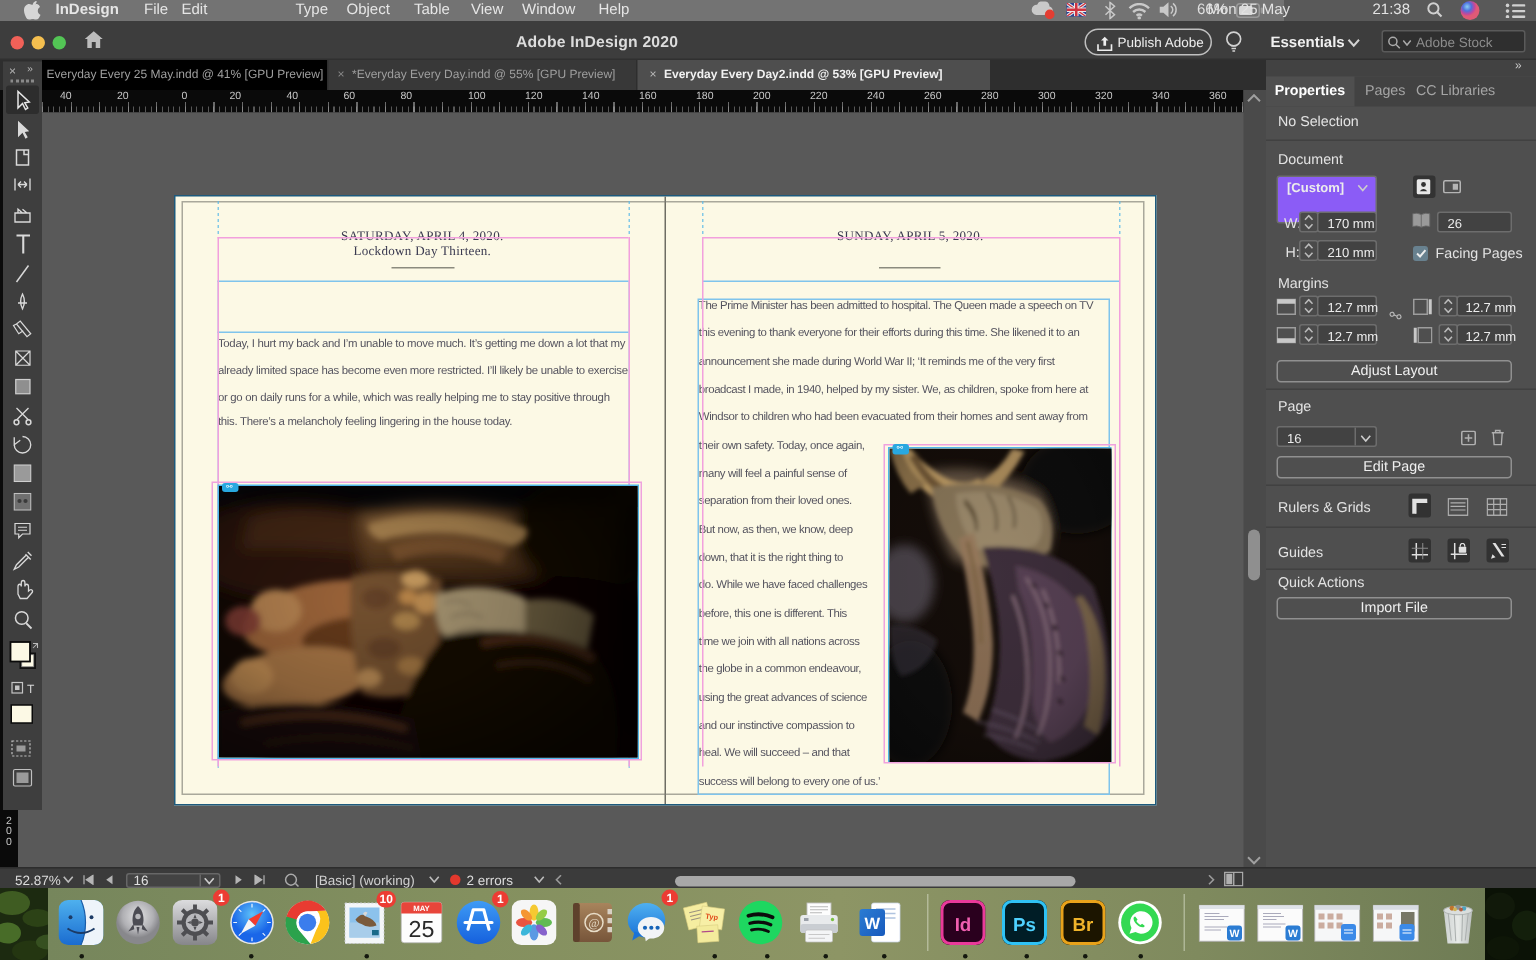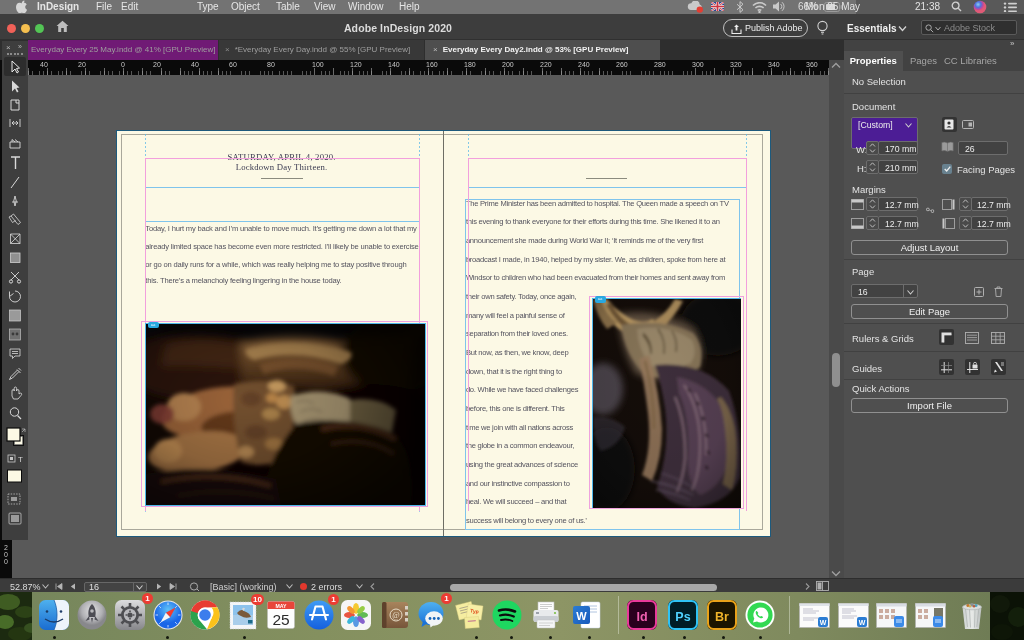--- a/index.html
+++ b/index.html
@@ -184,21 +184,21 @@
       <circle cx="3.6" cy="3.6" r="2.7" stroke="#aaa" stroke-width="1" fill="none"></circle>
       <path d="M5.7 5.7 L8.2 8.2" stroke="#aaa" stroke-width="1"></path>
     </svg>
   <svg style="position:absolute;left:13px;top:5px;" width="6" height="5" viewBox="0 0 6 5">
       <path d="M0.5 1 L3 4 L5.5 1" stroke="#aaa" stroke-width="1" fill="none"></path>
     </svg>
   <span style="position:absolute;left:22px;top:2px;color:#8c8c8c;font-size:9px;">Adobe Stock</span>
 </div>
 
 <div id="tabbar" class="abs">
-  <div class="dtab" style="left:28px;width:190px;background:#701a75;"><span style="margin-left:3px;">Everyday Every 25 May.indd @ 41% [GPU Preview]</span></div>
+  <div class="dtab" style="left:28px;width:190px;background:#000000;"><span style="margin-left:3px;">Everyday Every 25 May.indd @ 41% [GPU Preview]</span></div>
   <div class="dtab" style="left:219px;width:205px;background:#383838;"><span style="margin-left:6px;color:#8a8a8a;">×</span><span style="margin-left:5px;">*Everyday Every Day.indd @ 55% [GPU Preview]</span></div>
   <div class="dtab" style="left:425px;width:235px;background:#4e4e4e;color:#f2f2f2;font-weight:bold;"><span style="margin-left:8px;color:#bbb;font-weight:normal;">×</span><span style="margin-left:5px;">Everyday Every Day2.indd @ 53% [GPU Preview]</span></div>
 </div>
 
 <div id="hruler" class="abs">
   <div style="position:absolute;left:0;top:11px;width:801px;height:4px;background:repeating-linear-gradient(90deg,rgba(150,150,150,0.55) 0px,rgba(150,150,150,0.55) 0.7px,transparent 0.7px,transparent 3.81px);"></div>
     <div style="position:absolute;left:0;top:8px;width:801px;height:7px;background:repeating-linear-gradient(90deg,rgba(170,170,170,0.6) 0px,rgba(170,170,170,0.6) 0.8px,transparent 0.8px,transparent 19.05px);"></div>
   <span class="rnum" style="left:12px;">40</span>
     <span class="rnum" style="left:50px;">20</span>
     <span class="rnum" style="left:93px;">0</span>
@@ -247,20 +247,21 @@
     <div class="cyd" style="left:455.5px;top:59px;width:1px;height:24.3px;background:repeating-linear-gradient(180deg,rgba(90,185,232,0.75) 0 2px,transparent 2px 4px);"></div>
   <div class="cyd" style="left:734.2px;top:59px;width:1px;height:24.3px;background:repeating-linear-gradient(180deg,rgba(90,185,232,0.75) 0 2px,transparent 2px 4px);"></div>
   <div class="cy" style="left:455.5px;top:112px;width:278.7px;height:1px;"></div>
 
   <div class="abs" style="left:452.8px;top:123.8px;width:275.5px;height:330.8px;border:1px solid #7fc4ec;"></div>
 
   <div class="abs hdr" style="left:132.5px;top:77.1px;width:274.1px;">SATURDAY, APRIL 4, 2020.</div>
   <div class="abs hdr" style="left:132.5px;top:86.9px;width:274.1px;">Lockdown Day Thirteen.</div>
   <div class="abs" style="left:249px;top:103.4px;width:41.6px;height:0.9px;background:#8b8b7e;"></div>
 
+  <div class="abs hdr" style="left:455.5px;top:77.1px;width:278.7px;">SUNDAY, APRIL 5, 2020.</div>
   <div class="abs" style="left:574.4px;top:103.4px;width:40.3px;height:0.9px;background:#8b8b7e;"></div>
 
   <div class="abs bt" style="left:133.3px;top:149.3px;">Today, I hurt my back and I’m unable to move much. It’s getting me down a lot that my</div>
   <div class="abs bt" style="left:133.3px;top:166.9px;">already limited space has become even more restricted. I’ll likely be unable to exercise</div>
   <div class="abs bt" style="left:133.3px;top:184.5px;">or go on daily runs for a while, which was really helping me to stay positive through</div>
   <div class="abs bt" style="left:133.3px;top:201.2px;">this. There’s a melancholy feeling lingering in the house today.</div>
 
   <div class="abs bt btr" style="left:453.9px;top:123.7px;">The Prime Minister has been admitted to hospital. The Queen made a speech on TV</div>
   <div class="abs bt btr" style="left:453.9px;top:142.4px;">this evening to thank everyone for their efforts during this time. She likened it to an</div>
   <div class="abs bt btr" style="left:453.9px;top:161px;">announcement she made during World War II; ‘It reminds me of the very first</div>
@@ -471,21 +472,21 @@
   <div style="position:absolute;left:0;top:0;width:180px;height:10.5px;background:#424242;"></div>
   <div style="position:absolute;left:166px;top:-1px;color:#c9c9c9;font-size:8px;">»</div>
   <div style="position:absolute;left:0;top:10.5px;width:180px;height:20px;background:#424242;"></div>
   <div style="position:absolute;left:0;top:10.5px;width:58.5px;height:20px;background:#4f4f4f;color:#fff;font-size:9.5px;font-weight:bold;text-align:center;line-height:20px;">Properties</div>
   <div style="position:absolute;left:66px;top:10.5px;color:#a5a5a5;font-size:9.5px;line-height:20px;">Pages</div>
   <div style="position:absolute;left:100px;top:10.5px;color:#a5a5a5;font-size:9.5px;line-height:20px;">CC Libraries</div>
   <div class="plabel" style="left:8px;top:36px;">No Selection</div>
   <div class="sep" style="top:52.5px;"></div>
   <div class="plabel" style="left:8px;top:61px;">Document</div>
 
-  <div class="field" style="left:7px;top:77px;width:66.5px;height:32px;background:#4c1d95;">
+  <div class="field" style="left:7px;top:77px;width:66.5px;height:32px;background:#8b5cf6;font-weight:bold;">
     <span style="position:absolute;left:6px;top:2px;">[Custom]</span>
     <svg style="position:absolute;right:5px;top:5px;" width="7" height="5" viewBox="0 0 7 5">
         <path d="M0.5 0.5 L3.5 4 L6.5 0.5" stroke="#ccc" stroke-width="1.1" fill="none"></path>
       </svg>
   </div>
 
   <div style="position:absolute;left:97.5px;top:76.5px;width:15.5px;height:15px;background:#333;border-radius:2px;"></div>
   <svg style="position:absolute;left:100px;top:78.5px;" width="10" height="11" viewBox="0 0 10 11">
       <rect x="0.5" y="0.5" width="9" height="10" rx="1" fill="#e8e8e8"></rect>
       <circle cx="5" cy="4" r="1.6" fill="#333"></circle>

